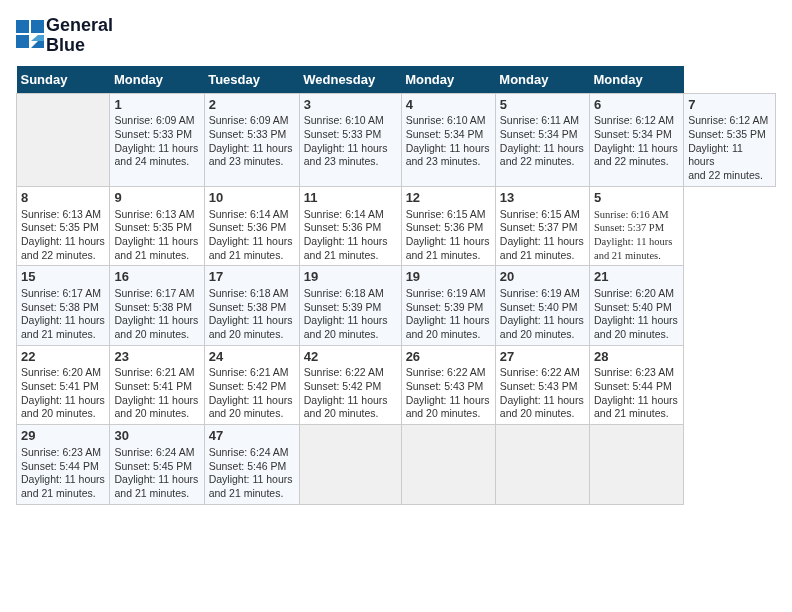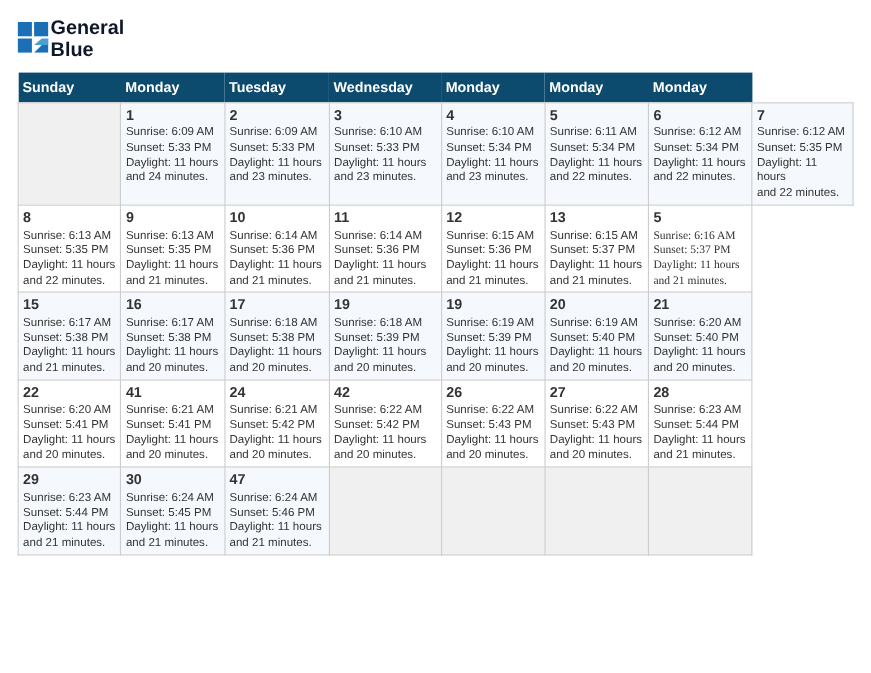--- a/index.html
+++ b/index.html
@@ -283,21 +283,21 @@
       </tr>
       <tr>
         <td>
           <span class="day-num">22</span>
           <div class="day-info" style="white-space: pre-line;">Sunrise: 6:20 AM
 Sunset: 5:41 PM
 Daylight: 11 hours
 and 20 minutes.</div>
         </td>
         <td>
-          <span class="day-num">41</span>
+          <span class="day-num">23</span>
           <div class="day-info" style="white-space: pre-line;">Sunrise: 6:21 AM
 Sunset: 5:41 PM
 Daylight: 11 hours
 and 20 minutes.</div>
         </td>
         <td>
           <span class="day-num">24</span>
           <div class="day-info" style="white-space: pre-line;">Sunrise: 6:21 AM
 Sunset: 5:42 PM
 Daylight: 11 hours

